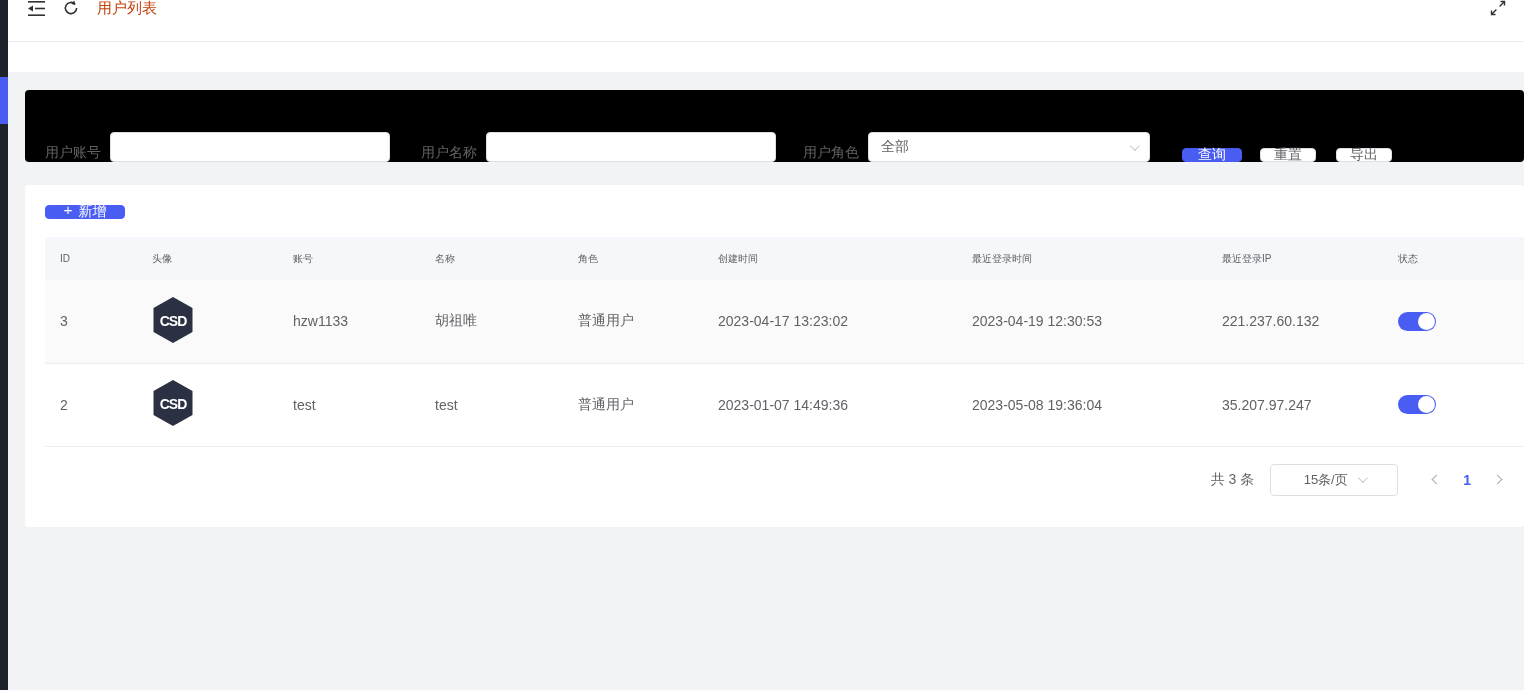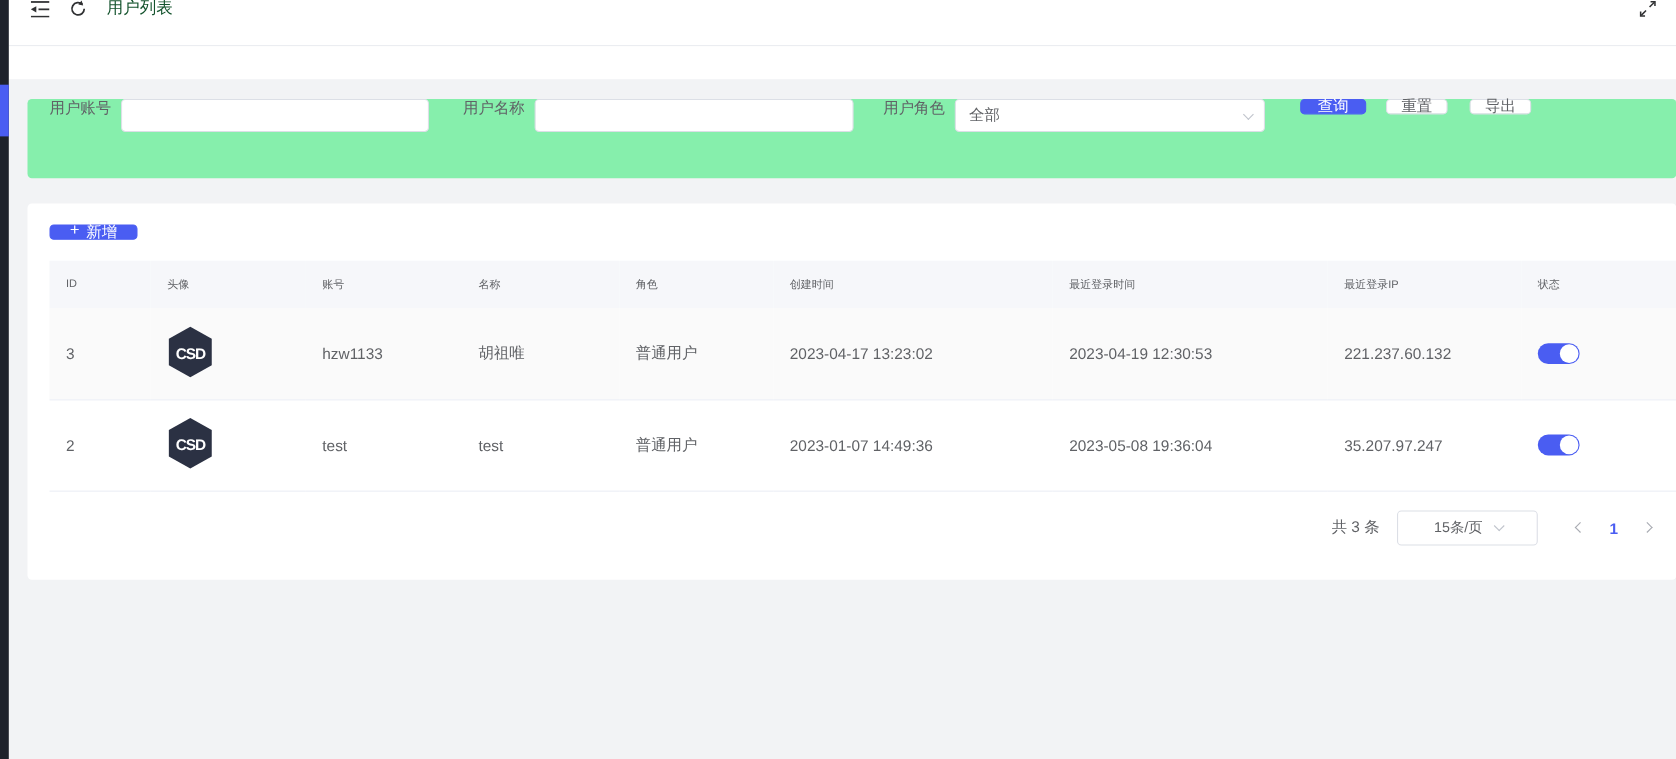--- a/index.html
+++ b/index.html
@@ -16,29 +16,29 @@
   .rail-active { position:absolute; left:0; top:77px; width:8px; height:47px; background:#4a5df2; }
 
   
   .topbar {
     position:absolute; left:8px; right:0; top:0; height:42px;
     background:#fff; border-bottom:1px solid #e9ebf0;
     display:flex; align-items:flex-start; padding:0 18px 0 20px;
   }
   .topbar .tb-item { height:16px; display:flex; align-items:center; cursor:pointer; }
   .tb-gap { margin-right:18px; }
-  .tab-label { font-size:15px; color:#14532d; line-height:16px; }
+  .tab-label { font-size:15px; color:#c2410c; line-height:16px; }
   .tb-right { margin-left:auto; }
   .white-spacer { position:absolute; left:8px; right:0; top:42px; height:30px; background:#fff; }
 
   
   .filter-card {
     position:absolute; left:25px; right:0; top:90px; height:72px;
-    background:#86efac; border-radius:4px;
-    display:flex; align-items:flex-start; padding:0 20px;
+    background:#000000; border-radius:4px;
+    display:flex; align-items:flex-end; padding:0 20px;
   }
   .f-label { font-size:14px; color:#606266; margin-right:9px; white-space:nowrap; }
   .f-input {
     width:280px; height:30px; border:1px solid #dcdfe6; border-radius:4px;
     background:#fff; outline:none; padding:0 10px; font-size:14px; color:#606266;
     font-family:"Liberation Sans", sans-serif;
   }
   .f-input.w290 { width:290px; }
   .f-select {
     width:282px; height:30px; border:1px solid #dcdfe6; border-radius:4px;

